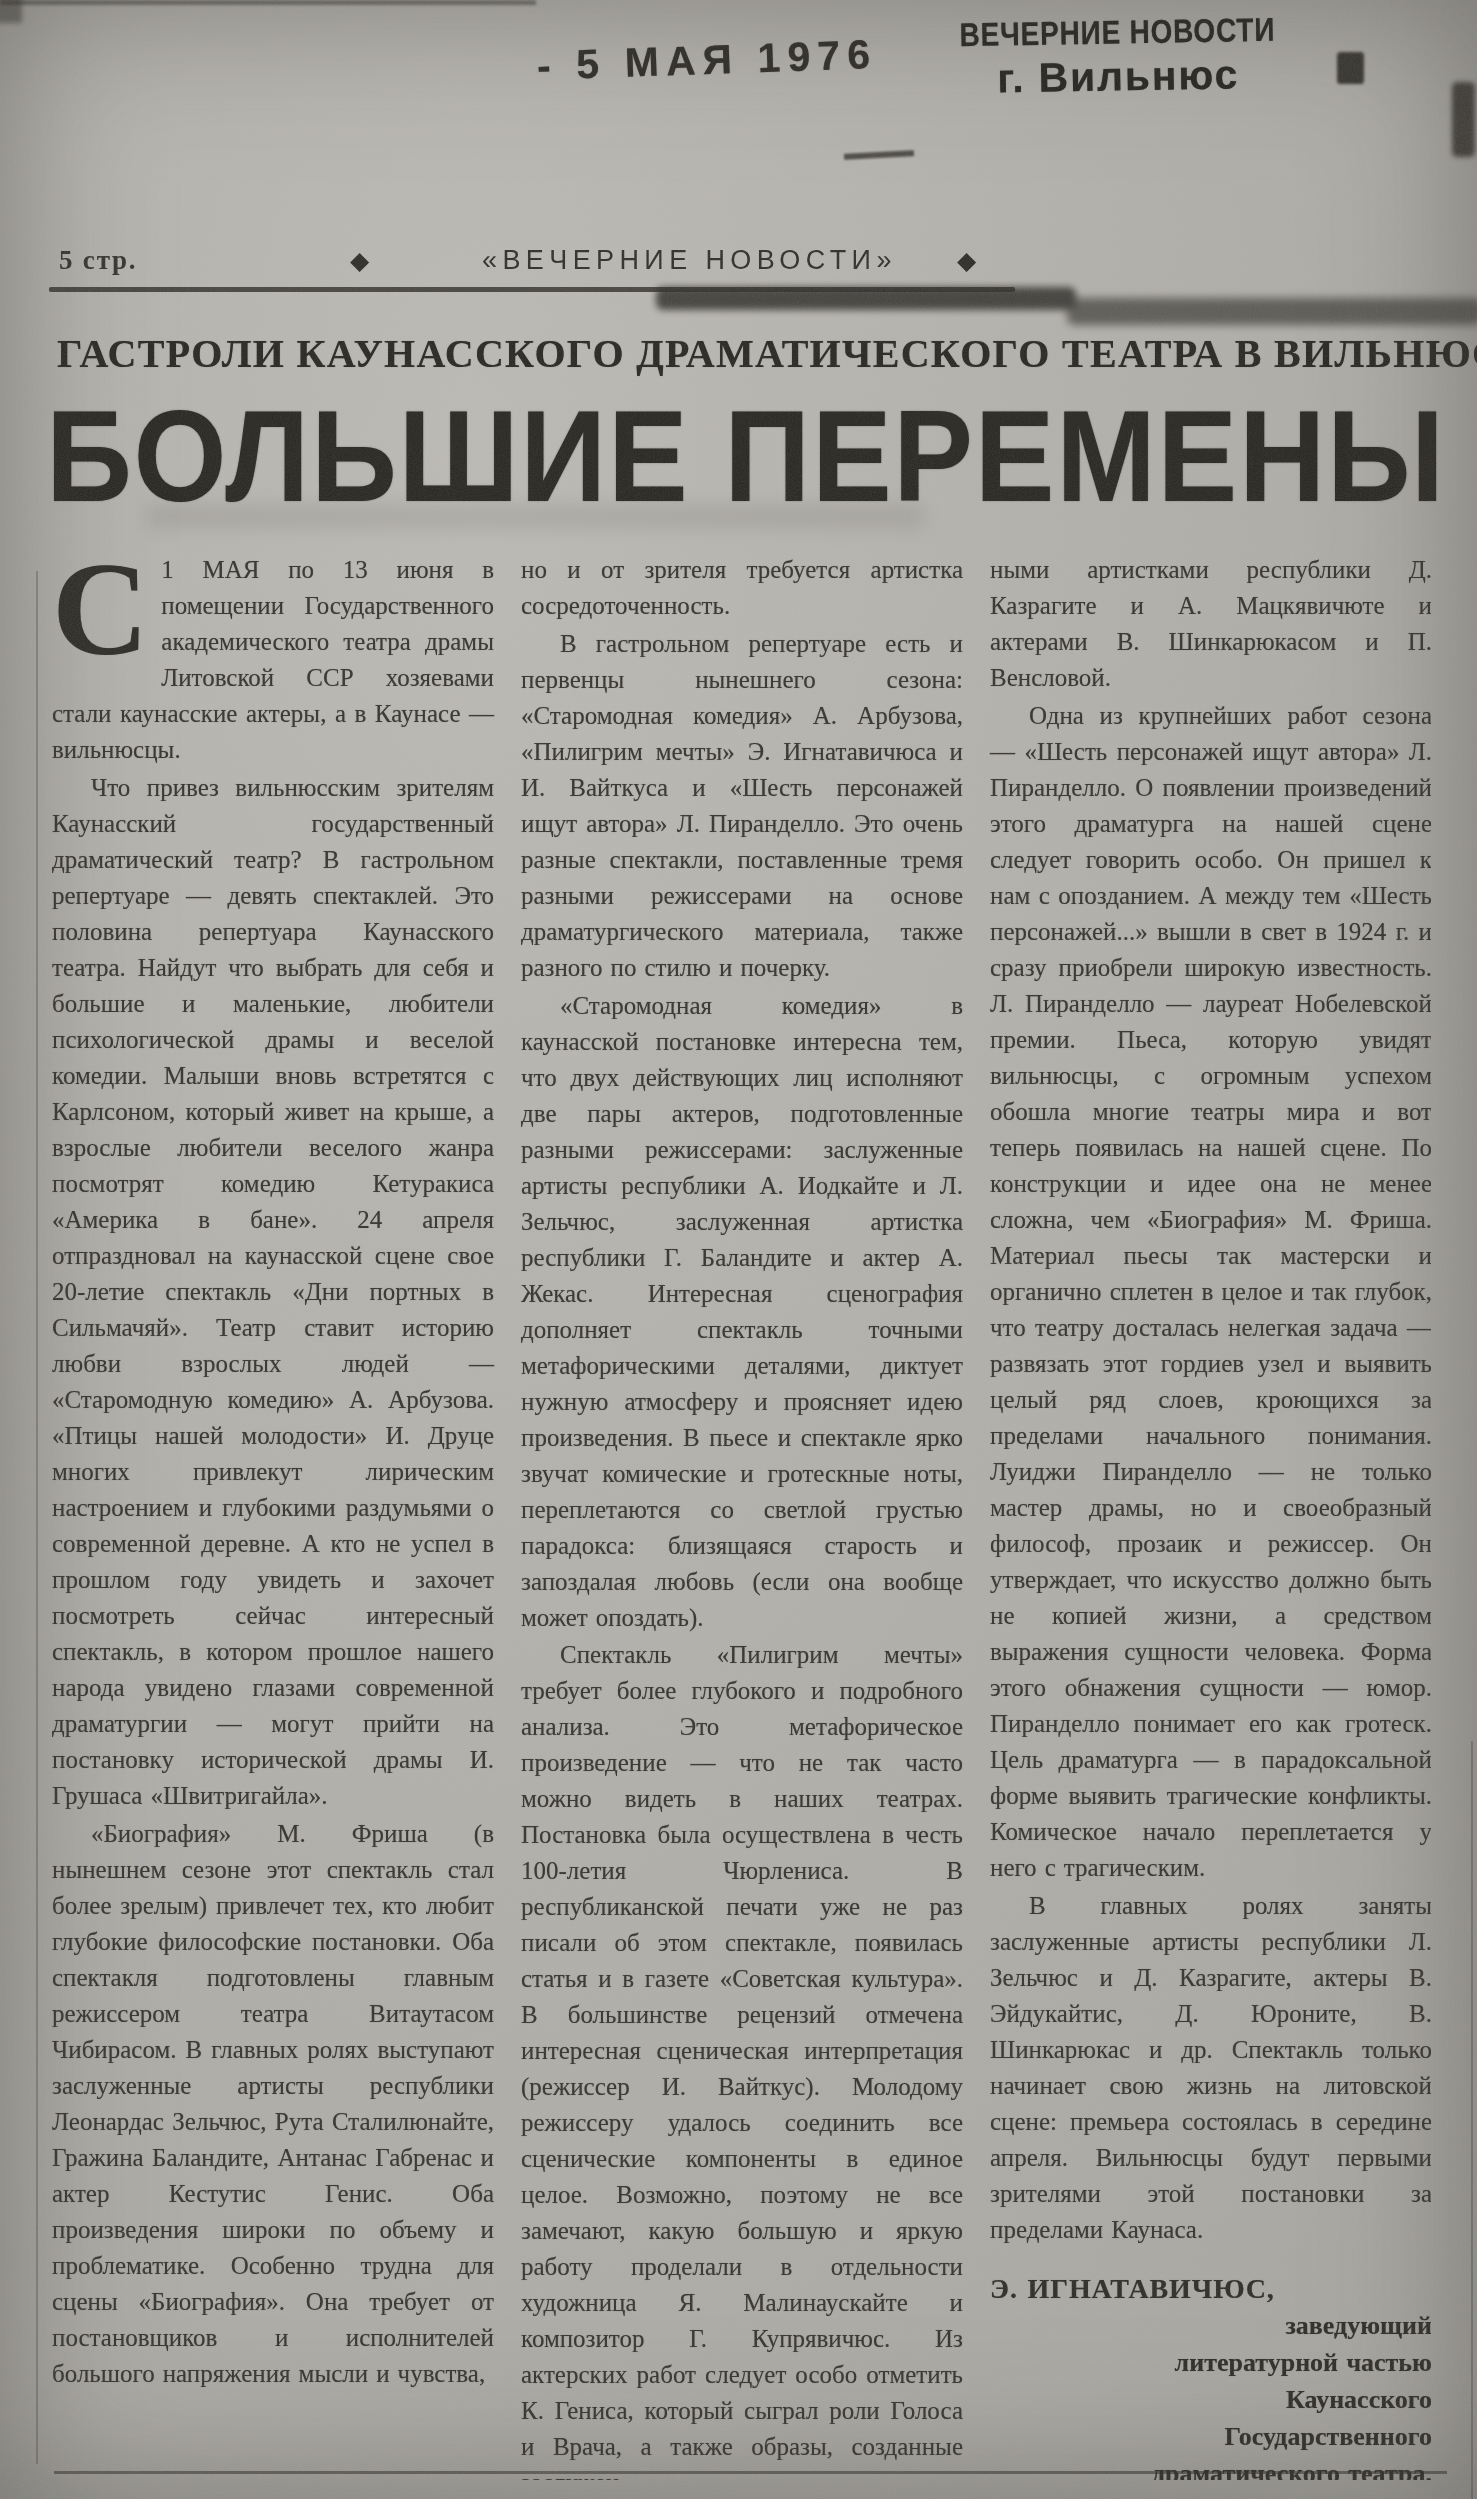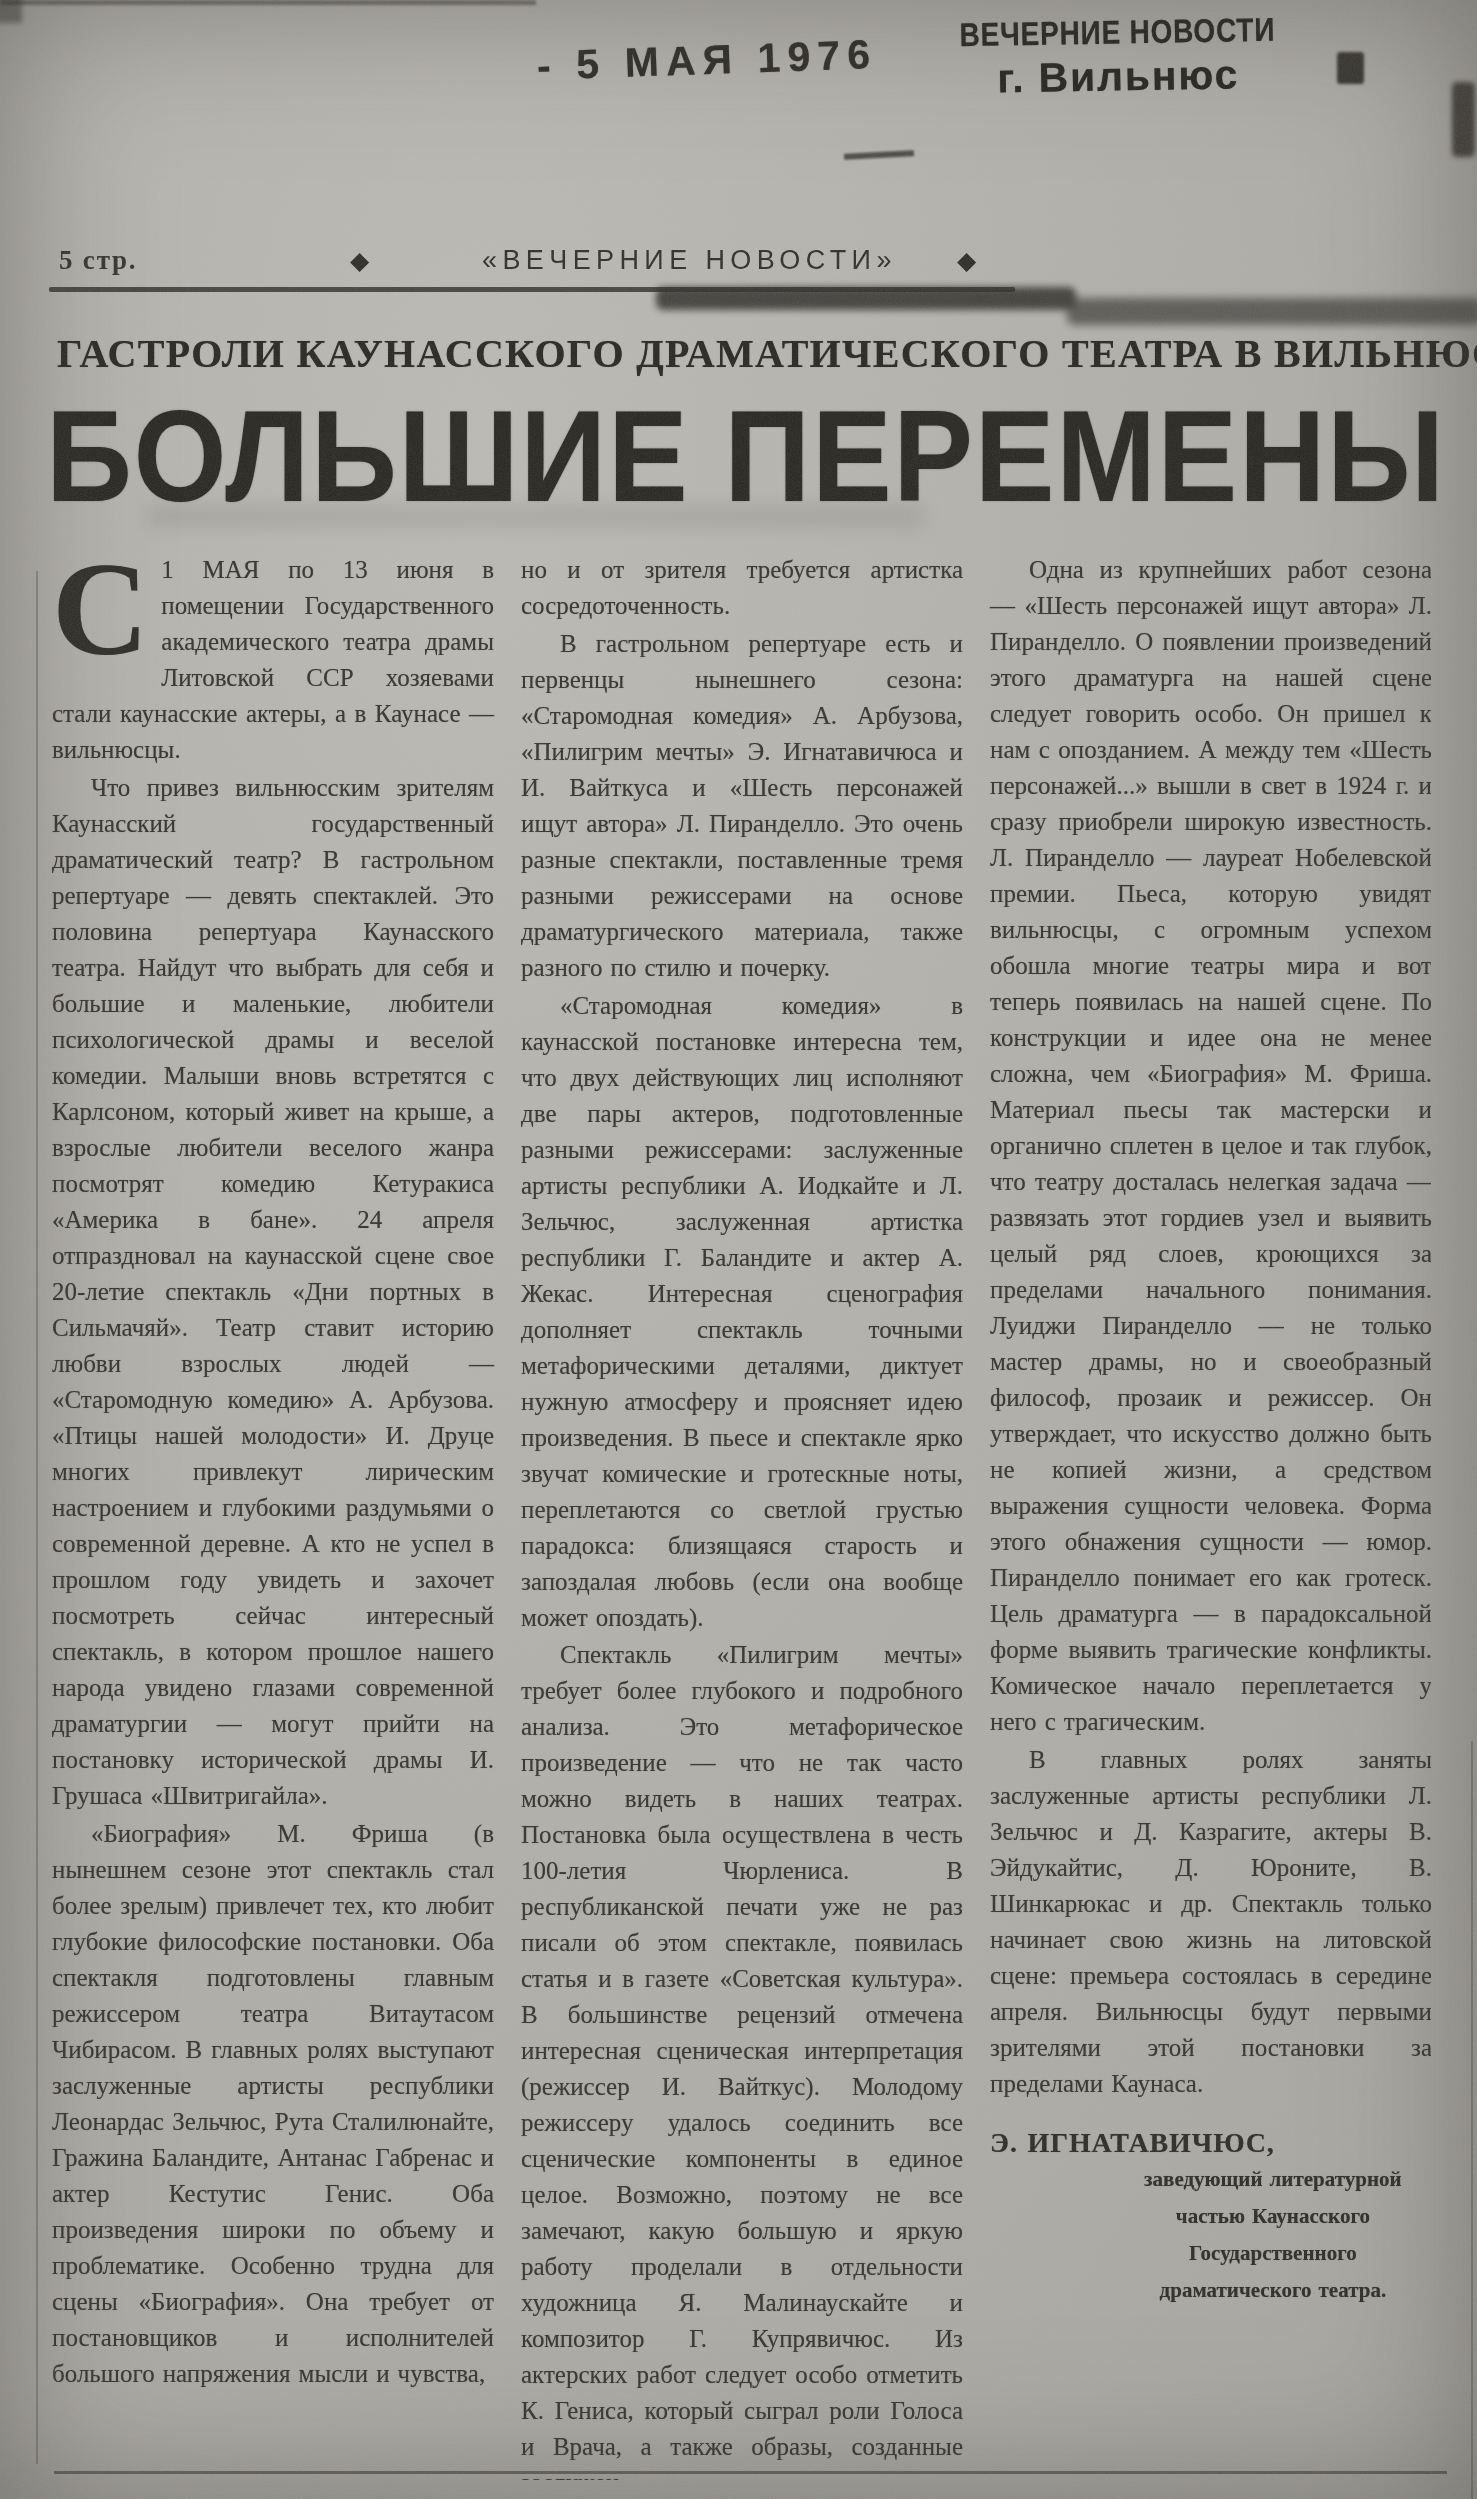--- a/index.html
+++ b/index.html
@@ -82,22 +82,22 @@
   .col p.noindent{text-indent:0;}
   .dropcap{
     float:left;font-weight:bold;font-size:134px;line-height:.8;
     margin:3.6px 12.5px 0 0;color:#2b2924;
   }
   .sig-name{
     margin-top:23px;padding-right:62px;
     font-weight:bold;font-size:28px;letter-spacing:0.9px;color:#2b2924;
   }
   .sig-title{
-    width:72%;margin-left:auto;text-align:center;
-    font-weight:bold;font-size:21px;line-height:37px;color:#2b2924;
+    width:72%;margin-left:auto;text-align:right;
+    font-weight:bold;font-size:26px;line-height:37px;color:#2b2924;
   }
 </style>
 </head>
 <body>
 
 <div class="page">
 
   <div class="artifact corner-mark"></div>
   <div class="artifact top-edge"></div>
   <div class="artifact smudge-a"></div>
@@ -133,20 +133,21 @@
       <p>Что привез вильнюсским зрителям Каунасский государственный драматический театр? В гастрольном репертуаре — девять спектаклей. Это половина репертуара Каунасского театра. Найдут что выбрать для себя и большие и маленькие, любители психологической драмы и веселой комедии. Малыши вновь встретятся с Карлсоном, который живет на крыше, а взрослые любители веселого жанра посмотрят комедию Кетуракиса «Америка в бане». 24 апреля отпраздновал на каунасской сцене свое 20-летие спектакль «Дни портных в Сильмачяй». Театр ставит историю любви взрослых людей — «Старомодную комедию» А. Арбузова. «Птицы нашей молодости» И. Друце многих привлекут лирическим настроением и глубокими раздумьями о современной деревне. А кто не успел в прошлом году увидеть и захочет посмотреть сейчас интересный спектакль, в котором прошлое нашего народа увидено глазами современной драматургии — могут прийти на постановку исторической драмы И. Грушаса «Швитригайла».</p>
       <p>«Биография» М. Фриша (в нынешнем сезоне этот спектакль стал более зрелым) привлечет тех, кто любит глубокие философские постановки. Оба спектакля подготовлены главным режиссером театра Витаутасом Чибирасом. В главных ролях выступают заслуженные артисты республики Леонардас Зельчюс, Рута Сталилюнайте, Гражина Баландите, Антанас Габренас и актер Кестутис Генис. Оба произведения широки по объему и проблематике. Особенно трудна для сцены «Биография». Она требует от постановщиков и исполнителей большого напряжения мысли и чувства,</p>
     </div>
     <div class="col">
       <p class="noindent">но и от зрителя требуется артистка сосредоточенность.</p>
       <p>В гастрольном репертуаре есть и первенцы нынешнего сезона: «Старомодная комедия» А. Арбузова, «Пилигрим мечты» Э. Игнатавичюса и И. Вайткуса и «Шесть персонажей ищут автора» Л. Пиранделло. Это очень разные спектакли, поставленные тремя разными режиссерами на основе драматургического материала, также разного по стилю и почерку.</p>
       <p>«Старомодная комедия» в каунасской постановке интересна тем, что двух действующих лиц исполняют две пары актеров, подготовленные разными режиссерами: заслуженные артисты республики А. Иодкайте и Л. Зельчюс, заслуженная артистка республики Г. Баландите и актер А. Жекас. Интересная сценография дополняет спектакль точными метафорическими деталями, диктует нужную атмосферу и проясняет идею произведения. В пьесе и спектакле ярко звучат комические и гротескные ноты, переплетаются со светлой грустью парадокса: близящаяся старость и запоздалая любовь (если она вообще может опоздать).</p>
       <p>Спектакль «Пилигрим мечты» требует более глубокого и подробного анализа. Это метафорическое произведение — что не так часто можно видеть в наших театрах. Постановка была осуществлена в честь 100-летия Чюрлениса. В республиканской печати уже не раз писали об этом спектакле, появилась статья и в газете «Советская культура». В большинстве рецензий отмечена интересная сценическая интерпретация (режиссер И. Вайткус). Молодому режиссеру удалось соединить все сценические компоненты в единое целое. Возможно, поэтому не все замечают, какую большую и яркую работу проделали в отдельности художница Я. Малинаускайте и композитор Г. Купрявичюс. Из актерских работ следует особо отметить К. Гениса, который сыграл роли Голоса и Врача, а также образы, созданные заслужен-</p>
     </div>
     <div class="col">
+      <p class="noindent">ными артистками республики Д. Казрагите и А. Мацкявичюте и актерами В. Шинкарюкасом и П. Венсловой.</p>
       <p>Одна из крупнейших работ сезона — «Шесть персонажей ищут автора» Л. Пиранделло. О появлении произведений этого драматурга на нашей сцене следует говорить особо. Он пришел к нам с опозданием. А между тем «Шесть персонажей...» вышли в свет в 1924 г. и сразу приобрели широкую известность. Л. Пиранделло — лауреат Нобелевской премии. Пьеса, которую увидят вильнюсцы, с огромным успехом обошла многие театры мира и вот теперь появилась на нашей сцене. По конструкции и идее она не менее сложна, чем «Биография» М. Фриша. Материал пьесы так мастерски и органично сплетен в целое и так глубок, что театру досталась нелегкая задача — развязать этот гордиев узел и выявить целый ряд слоев, кроющихся за пределами начального понимания. Луиджи Пиранделло — не только мастер драмы, но и своеобразный философ, прозаик и режиссер. Он утверждает, что искусство должно быть не копией жизни, а средством выражения сущности человека. Форма этого обнажения сущности — юмор. Пиранделло понимает его как гротеск. Цель драматурга — в парадоксальной форме выявить трагические конфликты. Комическое начало переплетается у него с трагическим.</p>
       <p>В главных ролях заняты заслуженные артисты республики Л. Зельчюс и Д. Казрагите, актеры В. Эйдукайтис, Д. Юроните, В. Шинкарюкас и др. Спектакль только начинает свою жизнь на литовской сцене: премьера состоялась в середине апреля. Вильнюсцы будут первыми зрителями этой постановки за пределами Каунаса.</p>
       <div class="sig-name">Э. ИГНАТАВИЧЮС,</div>
       <div class="sig-title">заведующий литературной частью Каунасского Государственного драматического театра.</div>
     </div>
   </div>
 
   <svg class="noise" width="1477" height="2500" viewBox="0 0 1655 2800">
     <filter id="paperNoise">
       <feTurbulence type="fractalNoise" baseFrequency="0.9" numOctaves="2" seed="7"></feTurbulence>

